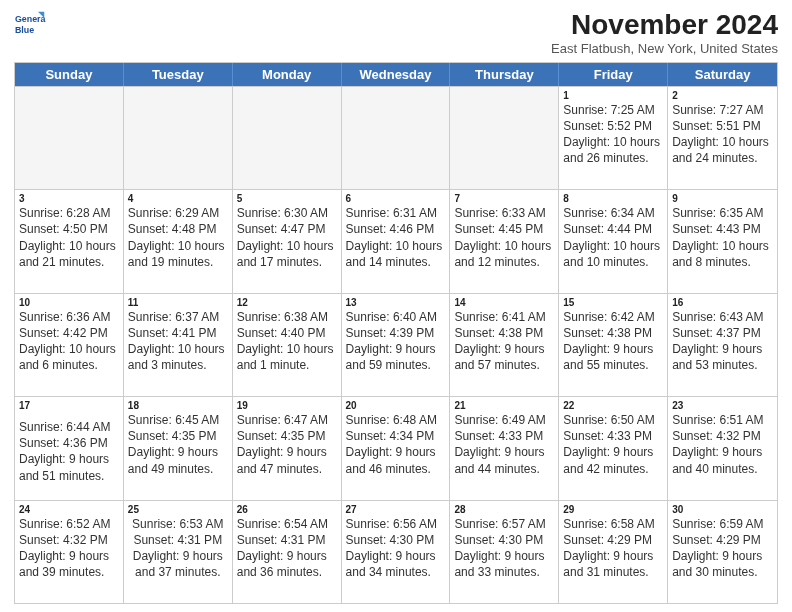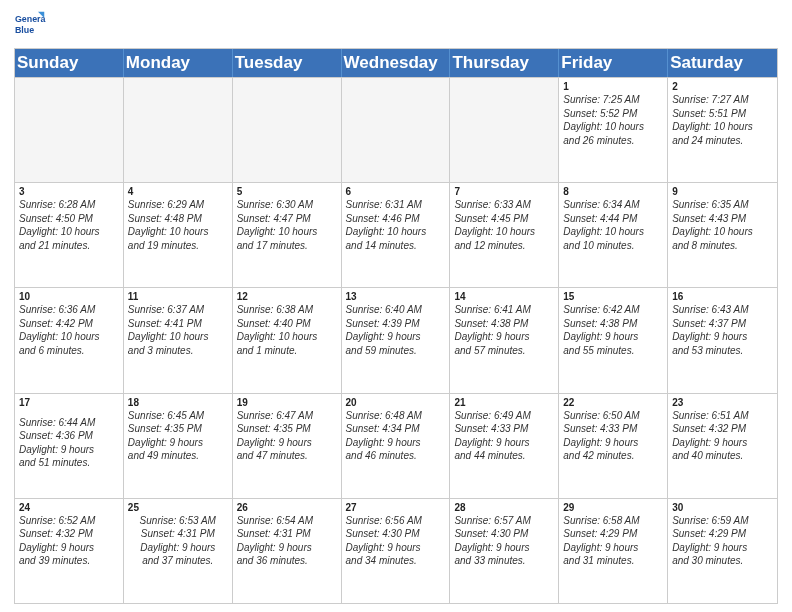--- a/index.html
+++ b/index.html
@@ -51,23 +51,23 @@
       flex-direction: column;
       border: 1px solid #ccc;
     }
     .cal-header-row {
       display: grid;
       grid-template-columns: repeat(7, 1fr);
       background: #3b72b8;
     }
     .cal-header-cell {
       color: #fff;
-      font-size: 17px;
+      font-size: 13px;
       font-weight: bold;
-      text-align: left;
+      text-align: center;
       padding: 4px 2px;
       border-right: 1px solid #5590d0;
     }
     .cal-header-cell:last-child { border-right: none; }
     .cal-body {
       flex: 1;
       display: flex;
       flex-direction: column;
     }
     .cal-row {
@@ -88,45 +88,48 @@
     .cal-cell:last-child { border-right: none; }
     .cal-cell.empty { background: #f5f5f5; }
     .day-num {
       font-size: 10px;
       font-weight: bold;
       color: #222;
       display: block;
       margin-bottom: 1px;
     }
     .day-info {
-      font-size: 10px;
+      font-size: 12px;
       color: #333;
       line-height: 1.35;
-      font-style: italic;
     }
   </style>
 </head>
 <body>
 
 <div class="page">
   <div class="header">
     <div class="logo">
       <svg class="logo-icon" viewBox="0 0 36 36" xmlns="http://www.w3.org/2000/svg">
   <text x="1" y="14" font-size="10" font-weight="bold" fill="#1a4fa0" font-family="Arial">General</text>
   <text x="1" y="26" font-size="10" font-weight="bold" fill="#1a4fa0" font-family="Arial">Blue</text>
   <polygon points="27,2 34,2 34,9" fill="#3b8fd8"></polygon>
 </svg>
     </div>
+    <div class="title-block">
+      <div class="month-title">November 2024</div>
+      <div class="subtitle">East Flatbush, New York, United States</div>
+    </div>
   </div>
 
   <div class="calendar">
     <div class="cal-header-row">
     <div class="cal-header-cell">Sunday</div>
+        <div class="cal-header-cell">Tuesday</div>
         <div class="cal-header-cell">Monday</div>
-        <div class="cal-header-cell">Tuesday</div>
         <div class="cal-header-cell">Wednesday</div>
         <div class="cal-header-cell">Thursday</div>
         <div class="cal-header-cell">Friday</div>
         <div class="cal-header-cell">Saturday</div>
       </div>
     <div class="cal-body">
     <div class="cal-row">
           <div class="cal-cell empty"></div>
           <div class="cal-cell empty"></div>
           <div class="cal-cell empty"></div>

